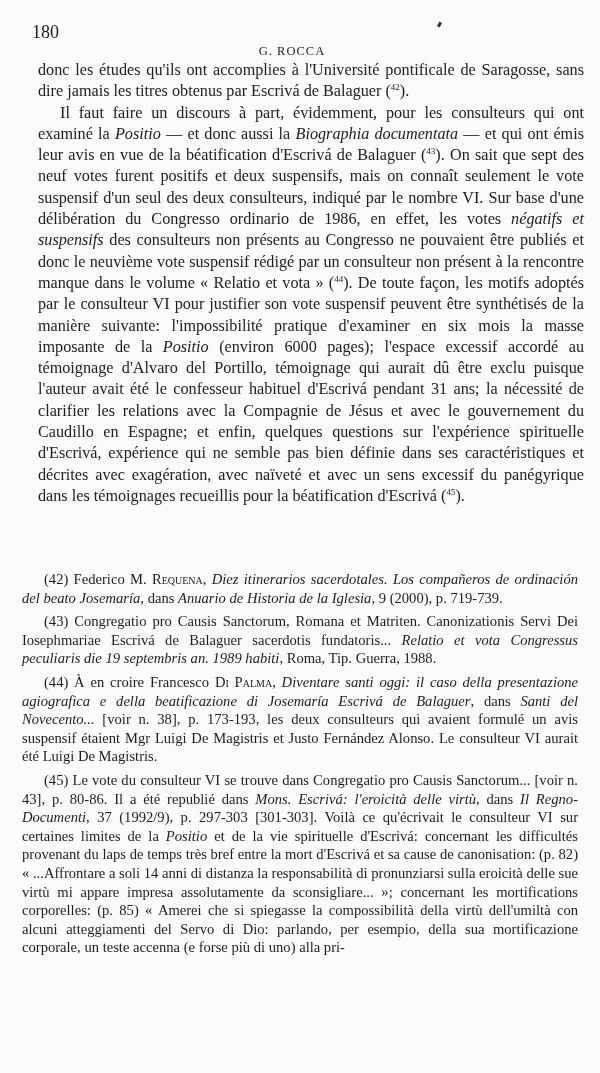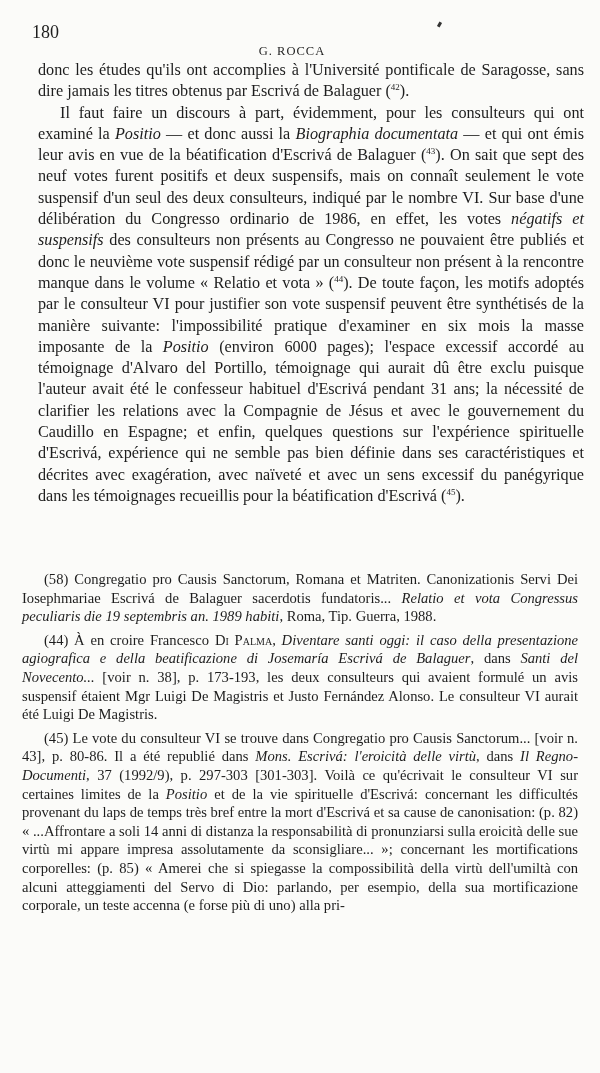--- a/index.html
+++ b/index.html
@@ -45,16 +45,17 @@
 <div class="page-number">180</div>
 <div class="running-head">G. ROCCA</div>
 <div class="mark"></div>
 
 <div class="body-text">
   <p><span>donc les études qu'ils ont accomplies à l'Université pontificale de Saragosse, sans dire jamais les titres obtenus par Escrivá de Balaguer (</span><sup>42</sup><span>).</span></p>
   <p class="indent"><span>Il faut faire un discours à part, évidemment, pour les consulteurs qui ont examiné la </span><i>Positio</i><span> — et donc aussi la </span><i>Biographia documentata</i><span> — et qui ont émis leur avis en vue de la béatification d'Escrivá de Balaguer (</span><sup>43</sup><span>). On sait que sept des neuf votes furent positifs et deux suspensifs, mais on connaît seulement le vote suspensif d'un seul des deux consulteurs, indiqué par le nombre VI. Sur base d'une délibération du Congresso ordinario de 1986, en effet, les votes </span><i>négatifs et suspensifs</i><span> des consulteurs non présents au Congresso ne pouvaient être publiés et donc le neuvième vote suspensif rédigé par un consulteur non présent à la rencontre manque dans le volume « Relatio et vota » (</span><sup>44</sup><span>). De toute façon, les motifs adoptés par le consulteur VI pour justifier son vote suspensif peuvent être synthétisés de la manière suivante: l'impossibilité pratique d'examiner en six mois la masse imposante de la </span><i>Positio</i><span> (environ 6000 pages); l'espace excessif accordé au témoignage d'Alvaro del Portillo, témoignage qui aurait dû être exclu puisque l'auteur avait été le confesseur habituel d'Escrivá pendant 31 ans; la nécessité de clarifier les relations avec la Compagnie de Jésus et avec le gouvernement du Caudillo en Espagne; et enfin, quelques questions sur l'expérience spirituelle d'Escrivá, expérience qui ne semble pas bien définie dans ses caractéristiques et décrites avec exagération, avec naïveté et avec un sens excessif du panégyrique dans les témoignages recueillis pour la béatification d'Escrivá (</span><sup>45</sup><span>).</span></p>
 </div>
 
 <div class="notes">
-  <p class="note"><span>(58) Congregatio pro Causis Sanctorum, Romana et Matriten. Canonizationis Servi Dei Iosephmariae Escrivá de Balaguer sacerdotis fundatoris... </span><i>Relatio et vota Congressus peculiaris die 19 septembris an. 1989 habiti</i><span>, Roma, Tip. Guerra, 1988.</span></p>
+  <p class="note"><span>(42) Federico M. </span><span class="sc">Requena</span><span>, </span><i>Diez itinerarios sacerdotales. Los compañeros de ordinación del beato Josemaría</i><span>, dans </span><i>Anuario de Historia de la Iglesia</i><span>, 9 (2000), p. 719-739.</span></p>
+  <p class="note"><span>(43) Congregatio pro Causis Sanctorum, Romana et Matriten. Canonizationis Servi Dei Iosephmariae Escrivá de Balaguer sacerdotis fundatoris... </span><i>Relatio et vota Congressus peculiaris die 19 septembris an. 1989 habiti</i><span>, Roma, Tip. Guerra, 1988.</span></p>
   <p class="note"><span>(44) À en croire Francesco </span><span class="sc">Di Palma</span><span>, </span><i>Diventare santi oggi: il caso della presentazione agiografica e della beatificazione di Josemaría Escrivá de Balaguer</i><span>, dans </span><i>Santi del Novecento...</i><span> [voir n. 38], p. 173-193, les deux consulteurs qui avaient formulé un avis suspensif étaient Mgr Luigi De Magistris et Justo Fernández Alonso. Le consulteur VI aurait été Luigi De Magistris.</span></p>
   <p class="note"><span>(45) Le vote du consulteur VI se trouve dans Congregatio pro Causis Sanctorum... [voir n. 43], p. 80-86. Il a été republié dans </span><i>Mons. Escrivá: l'eroicità delle virtù</i><span>, dans </span><i>Il Regno-Documenti</i><span>, 37 (1992/9), p. 297-303 [301-303]. Voilà ce qu'écrivait le consulteur VI sur certaines limites de la </span><i>Positio</i><span> et de la vie spirituelle d'Escrivá: concernant les difficultés provenant du laps de temps très bref entre la mort d'Escrivá et sa cause de canonisation: (p. 82) « ...Affrontare a soli 14 anni di distanza la responsabilità di pronunziarsi sulla eroicità delle sue virtù mi appare impresa assolutamente da sconsigliare... »; concernant les mortifications corporelles: (p. 85) « Amerei che si spiegasse la compossibilità della virtù dell'umiltà con alcuni atteggiamenti del Servo di Dio: parlando, per esempio, della sua mortificazione corporale, un teste accenna (e forse più di uno) alla pri-</span></p>
 </div>
 
 </body></html>

